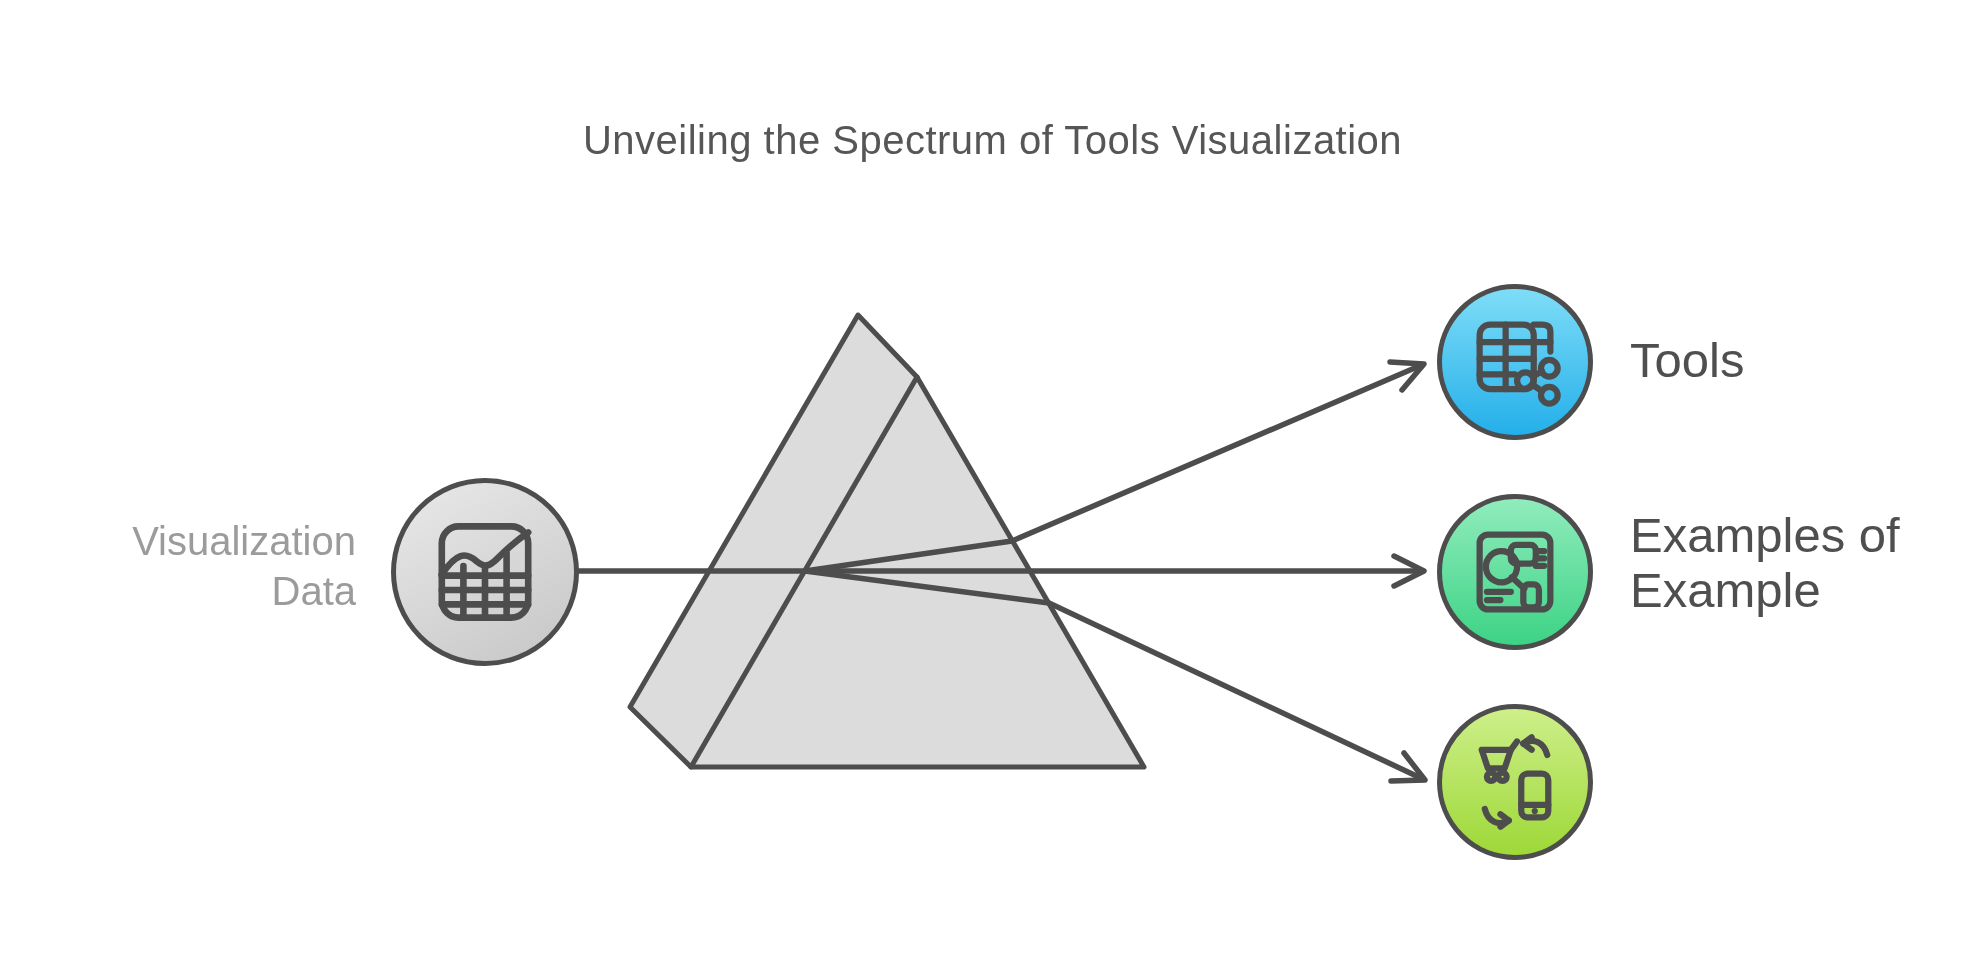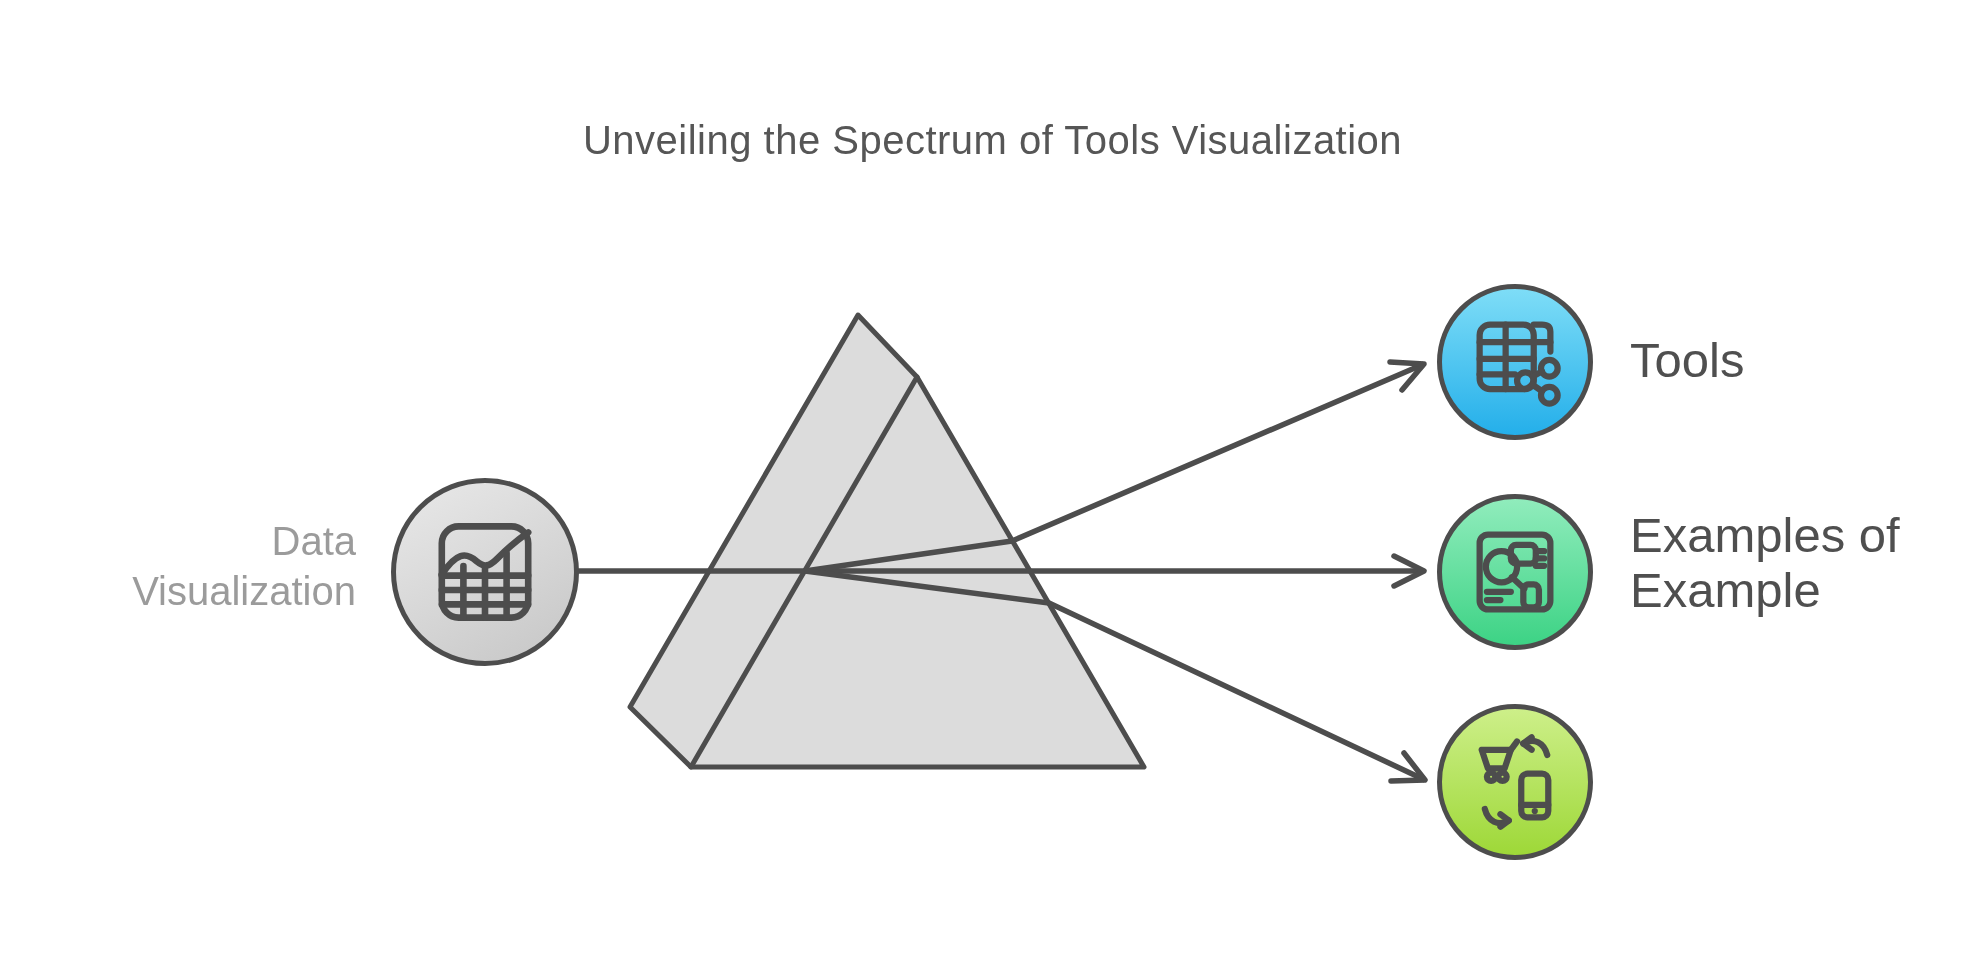--- a/index.html
+++ b/index.html
@@ -57,22 +57,22 @@
     <path class="ray" d="M805 571 L1012 541 L1424 364"></path>
 
     <path class="ray" d="M805 571 L1049 603 L1425 780"></path>
 
     <path class="arrowhead" d="M1390 362 L1424 364 L1402 390"></path>
     <path class="arrowhead" d="M1394 556 L1424 571 L1394 586"></path>
     <path class="arrowhead" d="M1404 753 L1425 780 L1391 781"></path>
   </svg>
 
   <div class="input-label">
+    <div>Visualization</div>
     <div>Data</div>
-    <div>Visualization</div>
   </div>
 
   <div class="node-circle input-circle">
     <svg class="icon" width="120" height="120" viewBox="0 0 100 100" stroke-width="5.5">
       <rect x="14" y="12" width="72" height="76" rx="14"></rect>
       <path d="M14 52 C 26 34, 34 33, 43 41 C 49 46, 53 46, 60 39 C 68 31, 77 23, 86 17"></path>
       <line x1="32" y1="45" x2="32" y2="88"></line>
       <line x1="50" y1="46" x2="50" y2="88"></line>
       <line x1="68" y1="34" x2="68" y2="88"></line>
       <line x1="14" y1="53" x2="86" y2="53"></line>

